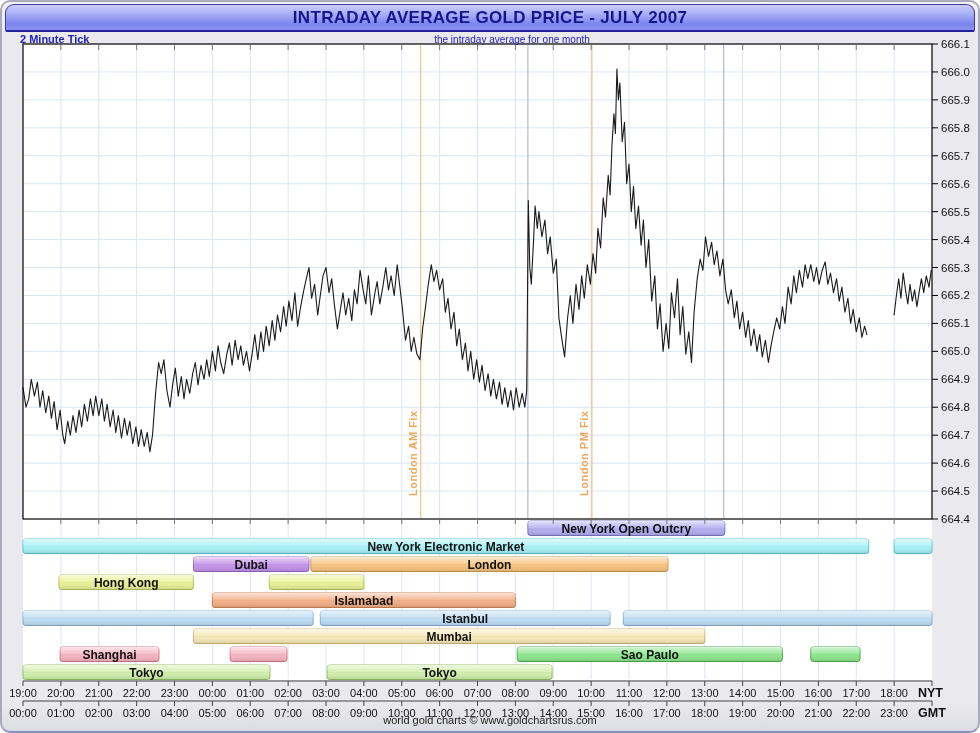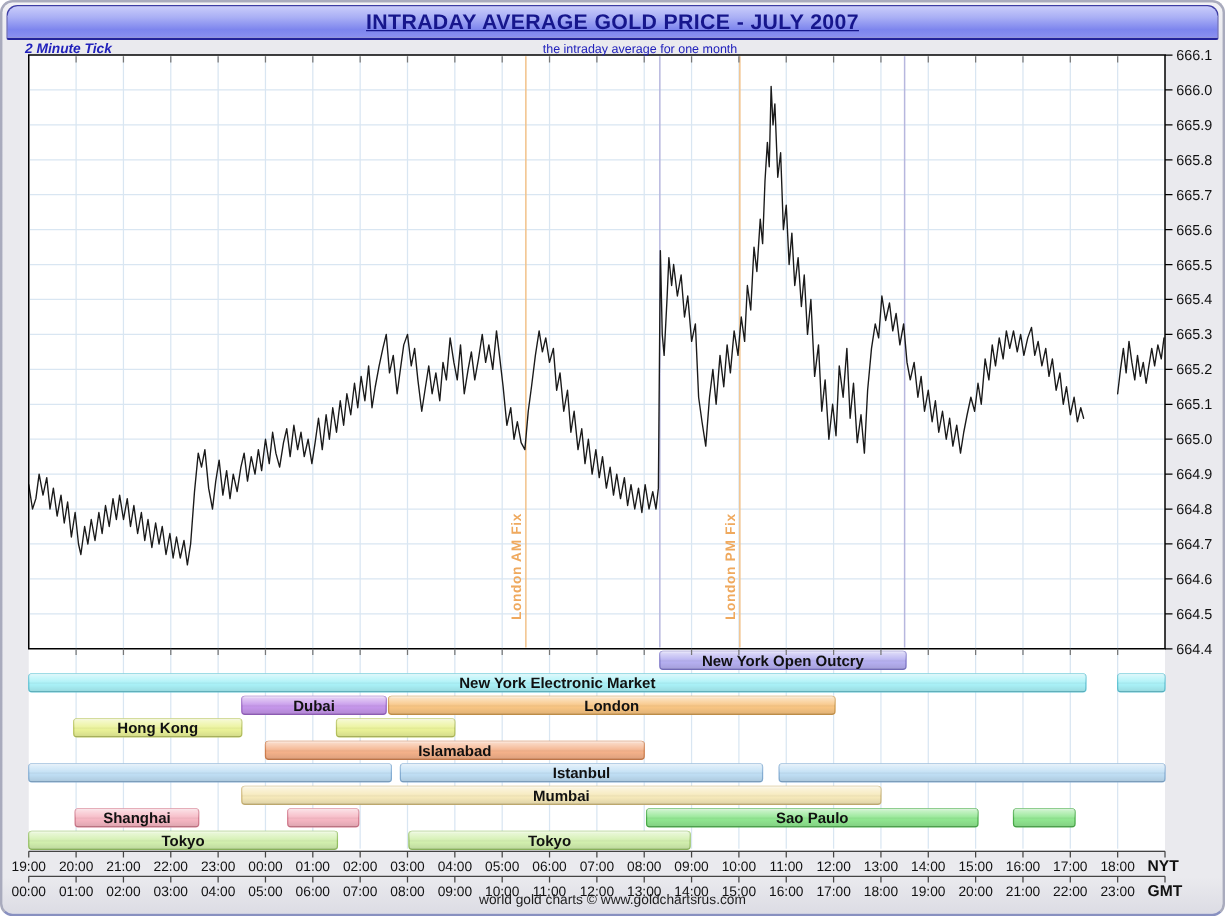--- a/index.html
+++ b/index.html
@@ -10,25 +10,25 @@
     background:linear-gradient(180deg,#f2f2f5 0%,#eaeaee 4%,#eaeaee 96%,#dcdce4 100%);
     overflow:hidden;
     font-family:"Liberation Sans", sans-serif;
   }
   .titlebar{
     position:absolute; left:3px; right:3px; top:2px; height:28px;
     border:1px solid #3c3ca4; border-bottom:2px solid #23239a;
     border-radius:9px 9px 2px 2px;
     background:linear-gradient(180deg,#c9ccfb 0%,#aab0f5 35%,#7d85ee 75%,#8a90f0 100%);
     text-align:center; line-height:26px;
-    color:#16168c; font-size:17px; font-weight:bold; letter-spacing:.3px;text-decoration:underline;
+    color:#16168c; font-size:17px; font-weight:bold; letter-spacing:.3px;
   }
   .ticknote{
     position:absolute; left:18px; top:31px;
-    color:#2121bb; font-size:11px; font-weight:bold; font-style:italic;
+    color:#2121bb; font-size:11px; font-weight:bold; 
   }
   .subtitle{
     position:absolute; left:0; right:0; top:32px; text-align:center;
     color:#2121bb; font-size:10px;padding-left:44px;
   }
   #chart-svg{position:absolute; left:0; top:0; width:980px; height:733px;
     font-family:"Liberation Sans", sans-serif;}
   .footer{
     position:absolute; left:0; right:0; bottom:5px; text-align:center;
     color:#1c1c1c; font-size:11px;

